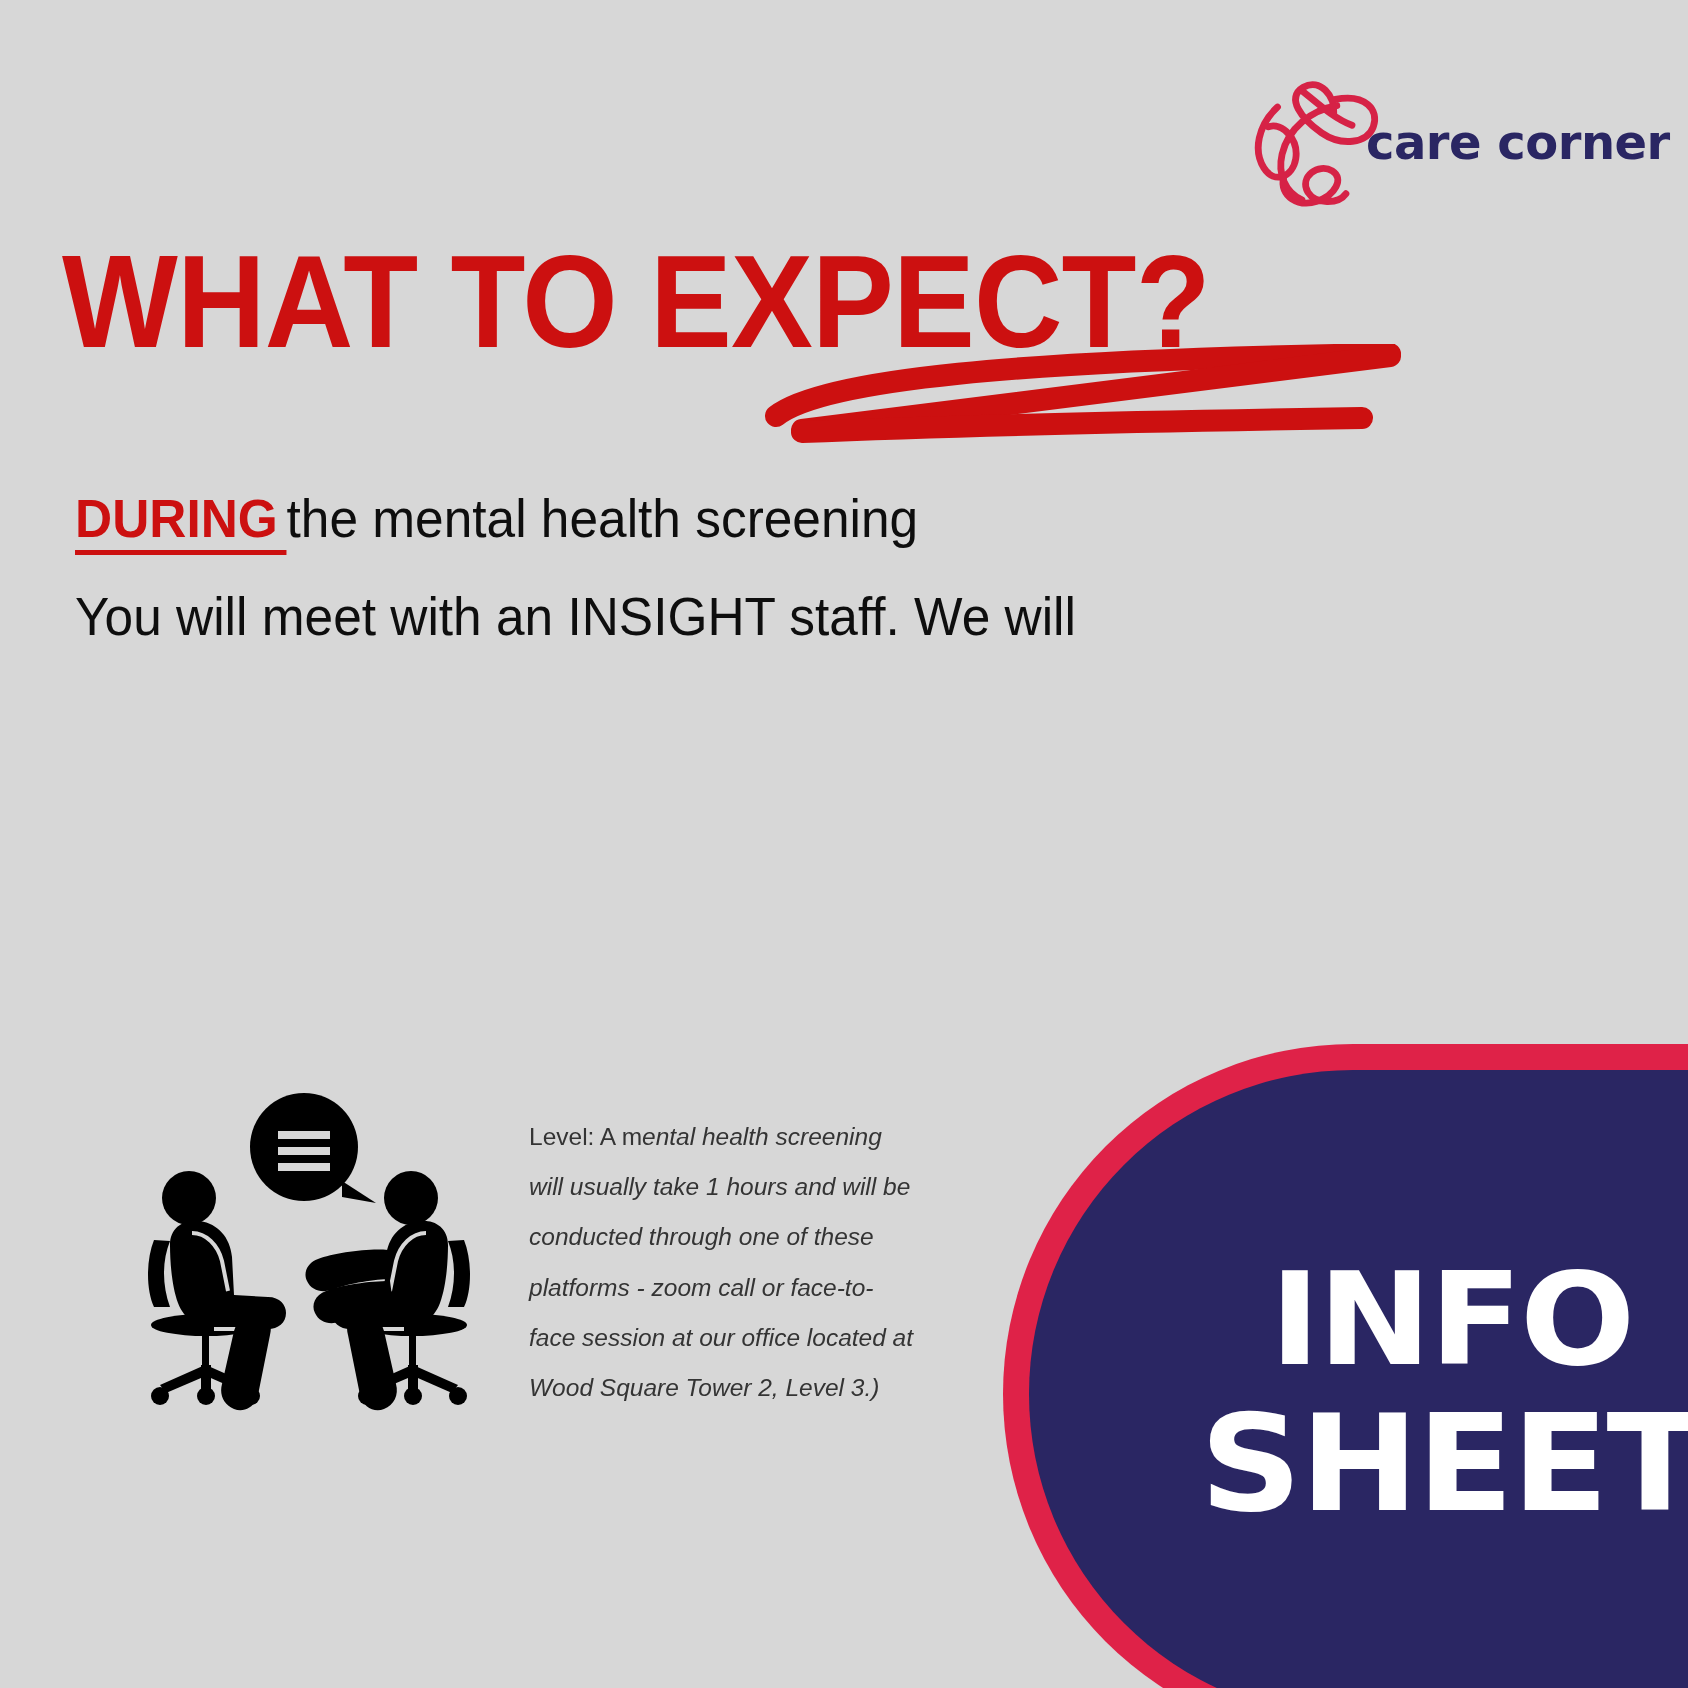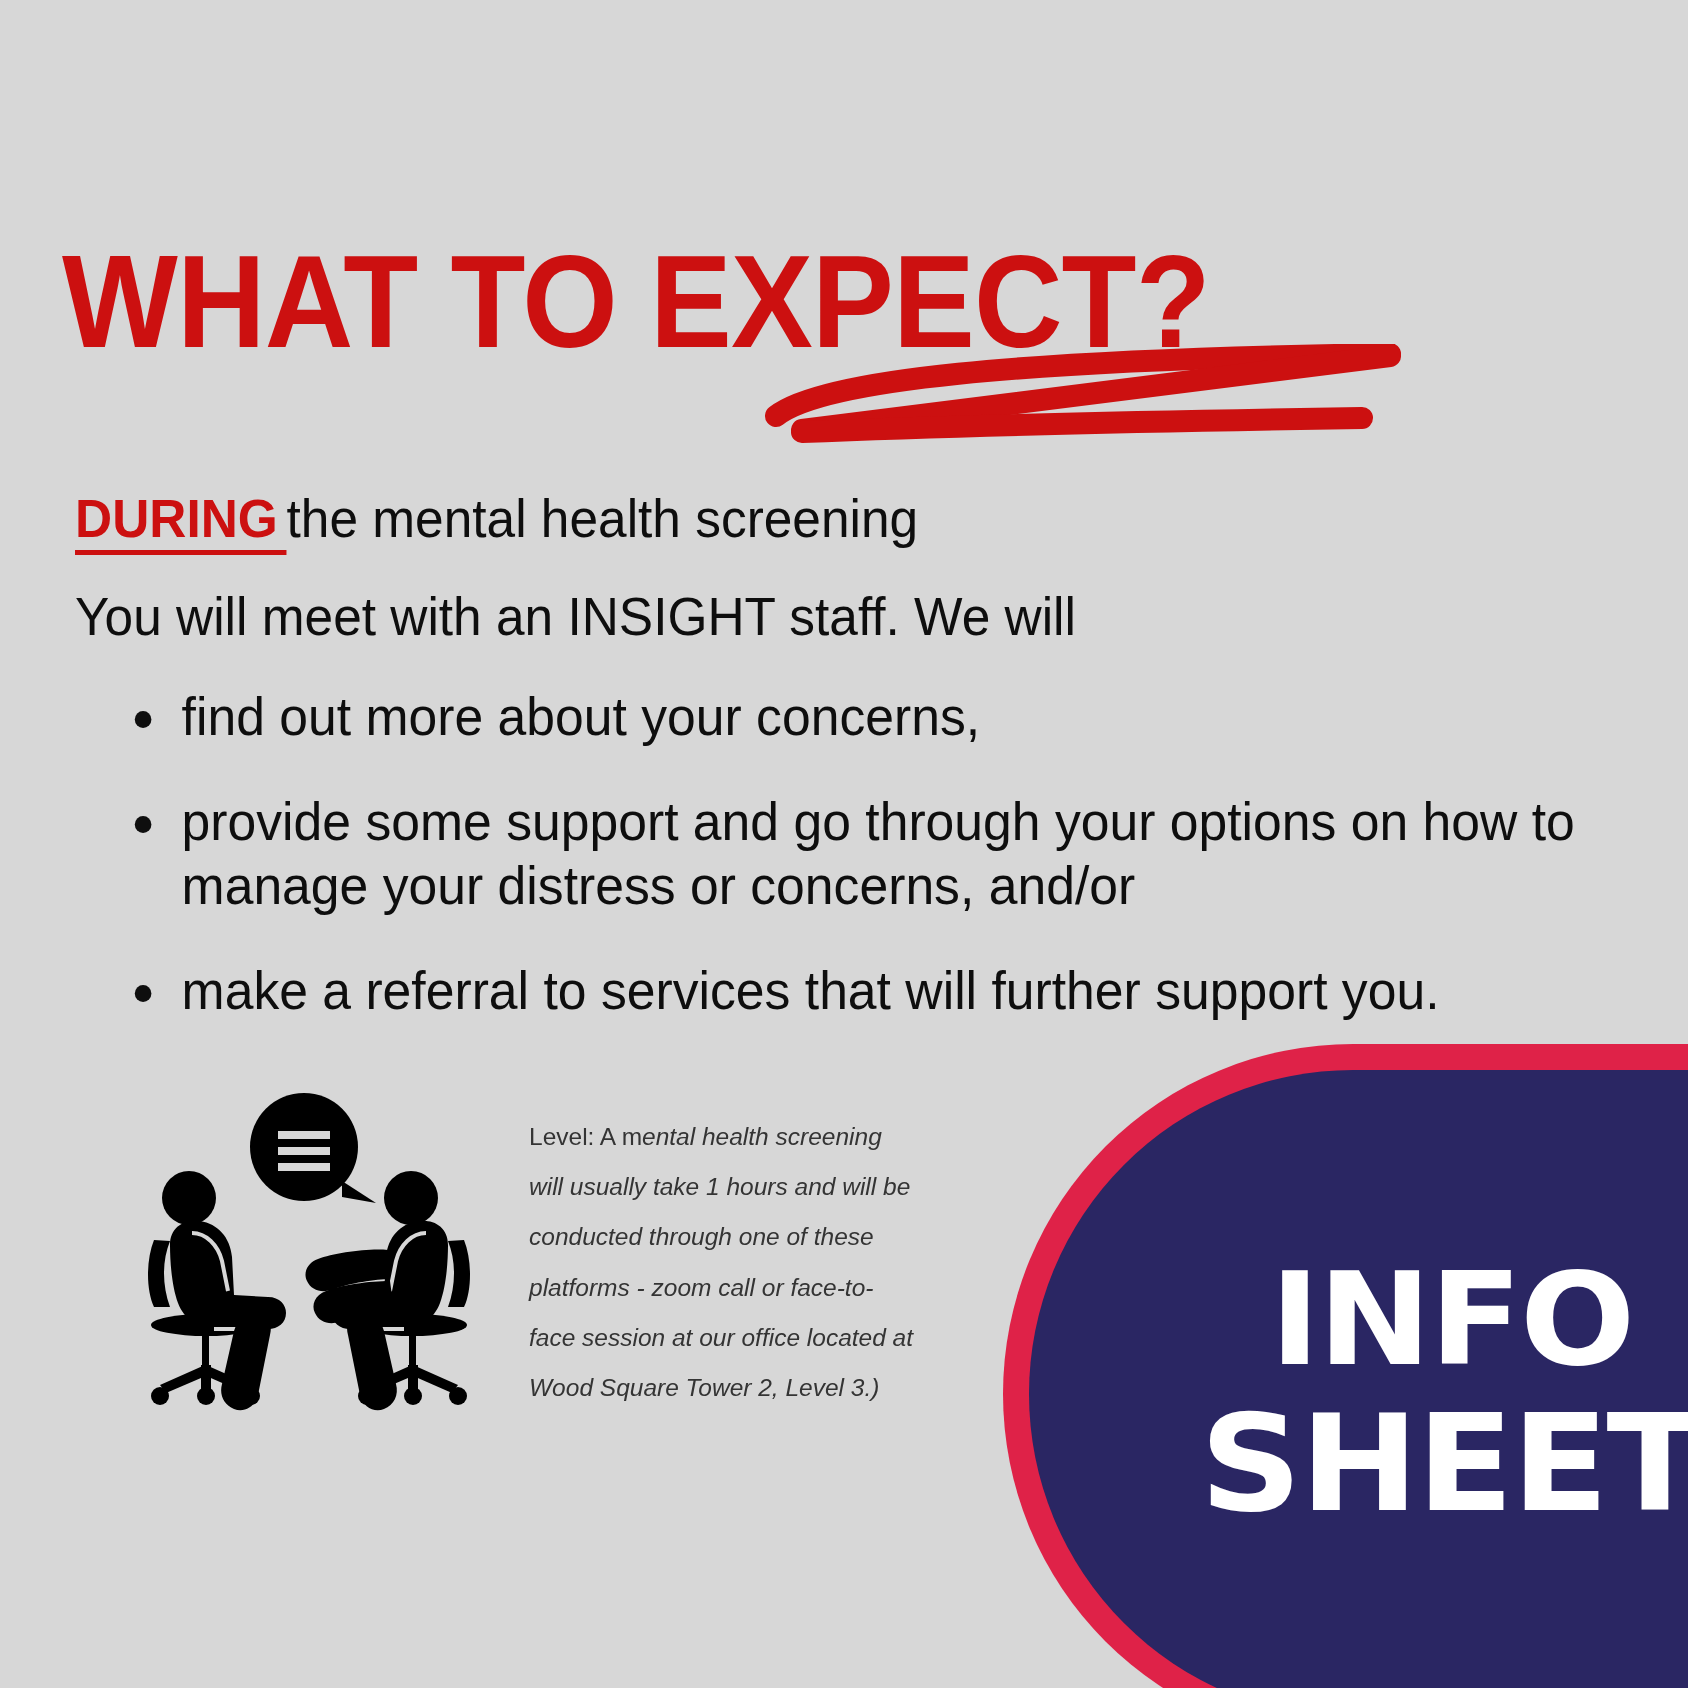--- a/index.html
+++ b/index.html
@@ -191,42 +191,49 @@
   .badge-line.two {
     font-size: 134px;
     margin-top: 6px;
   }
 </style>
 </head>
 <body>
 
 <div class="poster">
 
+  <div class="logo">
+    <svg class="logo-mark" viewBox="0 0 200 200">
+      <g fill="none" stroke="#d62246" stroke-width="9" stroke-linecap="round">
+        <path d="M128 44 C 168 36, 186 58, 178 80 C 170 102, 136 106, 110 88 C 84 70, 62 42, 86 28 C 108 15, 128 40, 126 62"></path>
+        <path d="M52 54 C 26 78, 20 112, 34 134 C 48 156, 72 146, 76 122 C 80 96, 58 74, 40 80"></path>
+        <path d="M60 146 C 54 172, 80 186, 104 178 C 128 170, 140 148, 124 138 C 106 127, 80 146, 92 166 C 102 182, 132 182, 142 168"></path>
+        <path d="M130 52 C 96 58, 66 82, 58 116 C 52 142, 62 166, 84 176"></path>
+        <path d="M86 34 C 108 52, 128 70, 150 78"></path>
+      </g>
+    </svg>
+    <span class="logo-word">care corner</span>
+  </div>
 
   <div class="title-wrap">
     <h1 class="title">WHAT TO EXPECT?</h1>
     <svg class="scribble" viewBox="0 0 640 125">
       <g fill="none" stroke="#cc1010" stroke-width="22" stroke-linecap="round" stroke-linejoin="round">
         <path d="M14 72 C 60 36, 250 16, 628 10"></path>
         <path d="M628 12 L 40 86"></path>
         <path d="M40 88 C 230 80, 470 76, 600 74"></path>
       </g>
     </svg>
   </div>
 
   <div class="body-copy">
     <div class="line-during">
       <span class="during-word">DURING</span><span>the mental health screening</span>
     </div>
     <div class="line-intro">You will meet with an INSIGHT staff. We will</div>
-    <ul class="bullets">
-      <li>find out more about your concerns,</li>
-      <li>provide some support and go through your options on how to manage your distress or concerns, and/or</li>
-      <li>make a referral to services that will further support you.</li>
-    </ul>
   </div>
 
   <svg class="icon-counseling" viewBox="0 0 382 330">
     <g fill="#000000">
 
       <circle cx="186" cy="62" r="54"></circle>
       <path d="M224 96 L 258 118 L 224 112 Z"></path>
       <rect x="160" y="46" width="52" height="8" fill="#d7d7d7"></rect>
       <rect x="160" y="62" width="52" height="8" fill="#d7d7d7"></rect>
       <rect x="160" y="78" width="52" height="8" fill="#d7d7d7"></rect>

